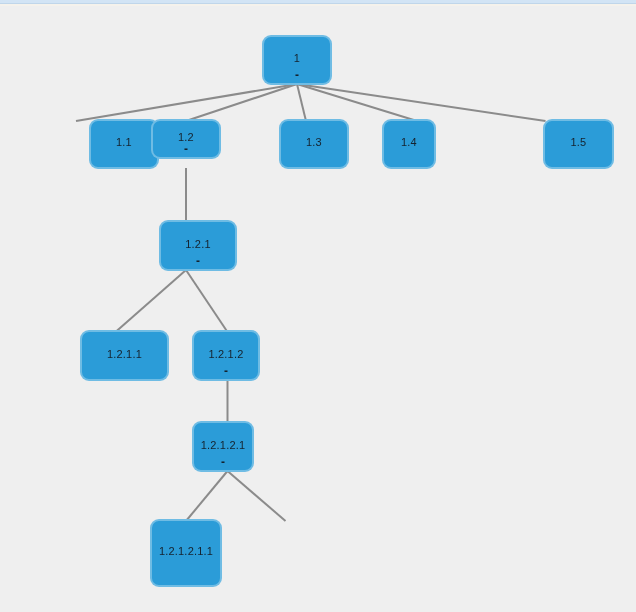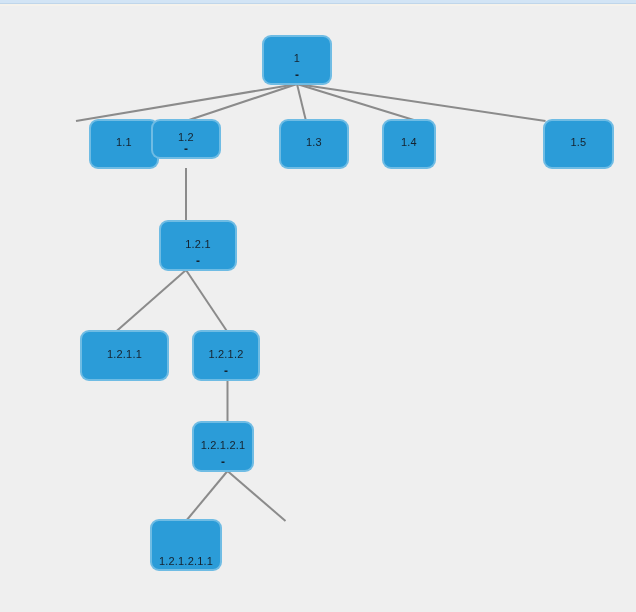--- a/index.html
+++ b/index.html
@@ -105,18 +105,18 @@
           <div class="label">1.2.1.1</div>
         </div>
         <div class="node" style="left: 192px; top: 330px; width: 68px; height: 51px;">
           <div class="label">1.2.1.2</div>
           <div class="toggle">-</div>
         </div>
         <div class="node" style="left: 192px; top: 421px; width: 62px; height: 51px;">
           <div class="label">1.2.1.2.1</div>
           <div class="toggle">-</div>
         </div>
-        <div class="node" style="left: 150px; top: 519px; width: 72px; height: 52px; justify-content: flex-end;">
+        <div class="node" style="left: 150px; top: 519px; width: 72px; height: 68px;">
           <div class="label">1.2.1.2.1.1</div>
         </div>
       </div>
   </div>
 </div>
 
 </body></html>

